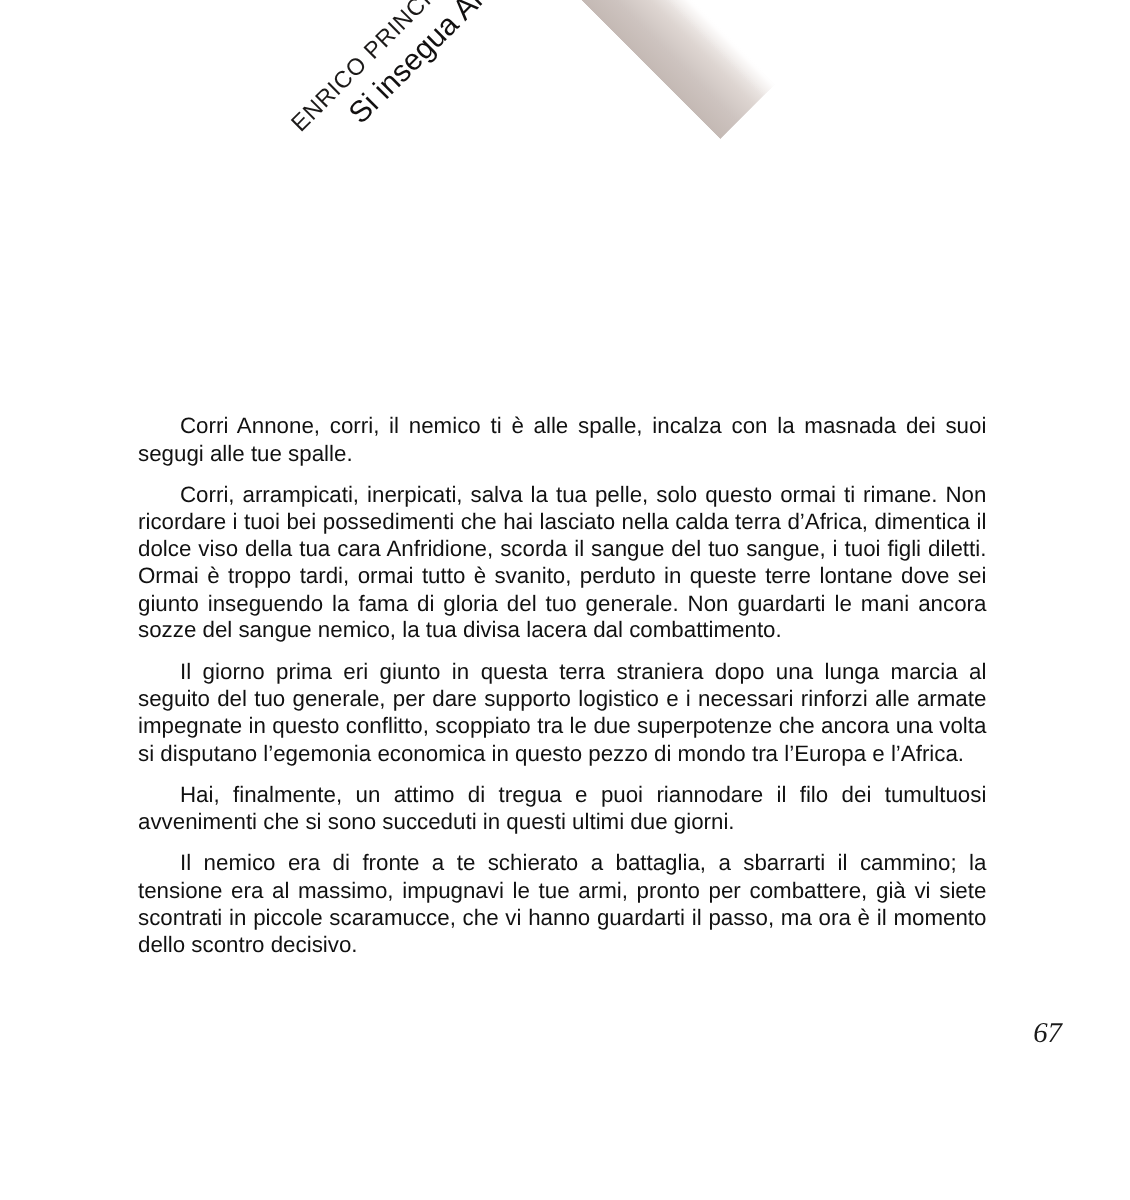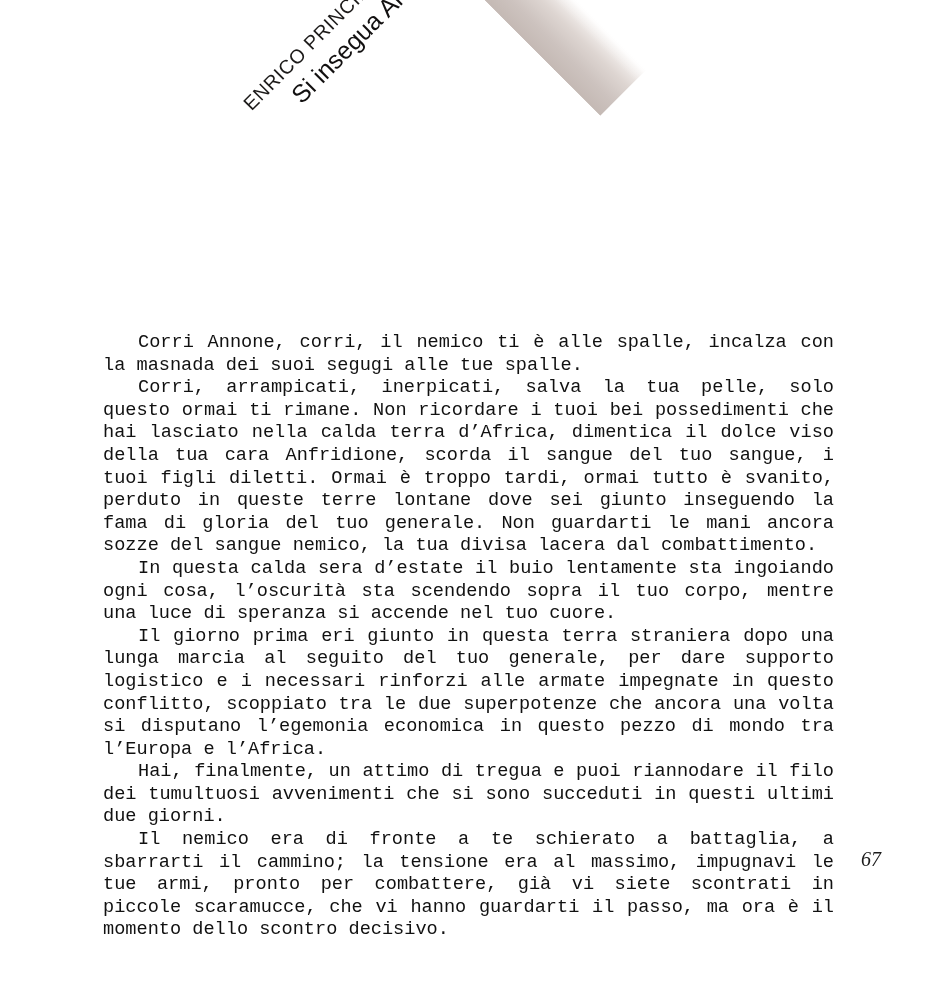--- a/index.html
+++ b/index.html
@@ -112,64 +112,63 @@
 
   
   #text-column {
     position: absolute;
     left: 103px;
     top: 332px;
     width: 731px;
   }
 
   .body-par {
-    margin: 0;
+    margin: 12px;
     text-indent: 35px;
     text-align: justify;
-    font-family: Liberation Mono, monospace;
+    font-family: Liberation Sans, sans-serif;
     font-size: 18.6px;
     line-height: 22.6px;
     color: #111111;
     -webkit-font-smoothing: antialiased;
     hyphens: none;
   }
 
   .body-par:last-child {
     text-align-last: left;
   }
 
   
   #folio {
     position: absolute;
     left: 861px;
     top: 848px;
     font-family: "Liberation Serif", serif;
     font-style: italic;
-    font-size: 20px;
+    font-size: 24px;
     color: #1a1a1a;
   }
 </style>
 </head>
 <body>
 
 <div id="page">
 
   <div id="banner-area">
     <div class="banner-strip"></div>
     <div class="banner-sheen"></div>
     <div class="banner-text-block">
       <div class="banner-author">ENRICO PRINCIPI</div>
       <div class="banner-title">Si insegua Annone</div>
     </div>
   </div>
 
   <div id="text-column">
     <p class="body-par">Corri Annone, corri, il nemico ti è alle spalle, incalza con la masnada dei suoi segugi alle tue spalle.</p>
     <p class="body-par">Corri, arrampicati, inerpicati, salva la tua pelle, solo questo ormai ti rimane. Non ricordare i tuoi bei possedimenti che hai lasciato nella calda terra d’Africa, dimentica il dolce viso della tua cara Anfridione, scorda il sangue del tuo sangue, i tuoi figli diletti. Ormai è troppo tardi, ormai tutto è svanito, perduto in queste terre lontane dove sei giunto inseguendo la fama di gloria del tuo generale. Non guardarti le mani ancora sozze del sangue nemico, la tua divisa lacera dal combattimento.</p>
-    <p class="body-par">In questa calda sera d’estate il buio lentamente sta ingoiando ogni cosa, l’oscurità sta scendendo sopra il tuo corpo, mentre una luce di speranza si accende nel tuo cuore.</p>
     <p class="body-par">Il giorno prima eri giunto in questa terra straniera dopo una lunga marcia al seguito del tuo generale, per dare supporto logistico e i necessari rinforzi alle armate impegnate in questo conflitto, scoppiato tra le due superpotenze che ancora una volta si disputano l’egemonia economica in questo pezzo di mondo tra l’Europa e l’Africa.</p>
     <p class="body-par">Hai, finalmente, un attimo di tregua e puoi riannodare il filo dei tumultuosi avvenimenti che si sono succeduti in questi ultimi due giorni.</p>
     <p class="body-par">Il nemico era di fronte a te schierato a battaglia, a sbarrarti il cammino; la tensione era al massimo, impugnavi le tue armi, pronto per combattere, già vi siete scontrati in piccole scaramucce, che vi hanno guardarti il passo, ma ora è il momento dello scontro decisivo.</p>
   </div>
 
   <div id="folio">67</div>
 
 </div>
 
 </body></html>

